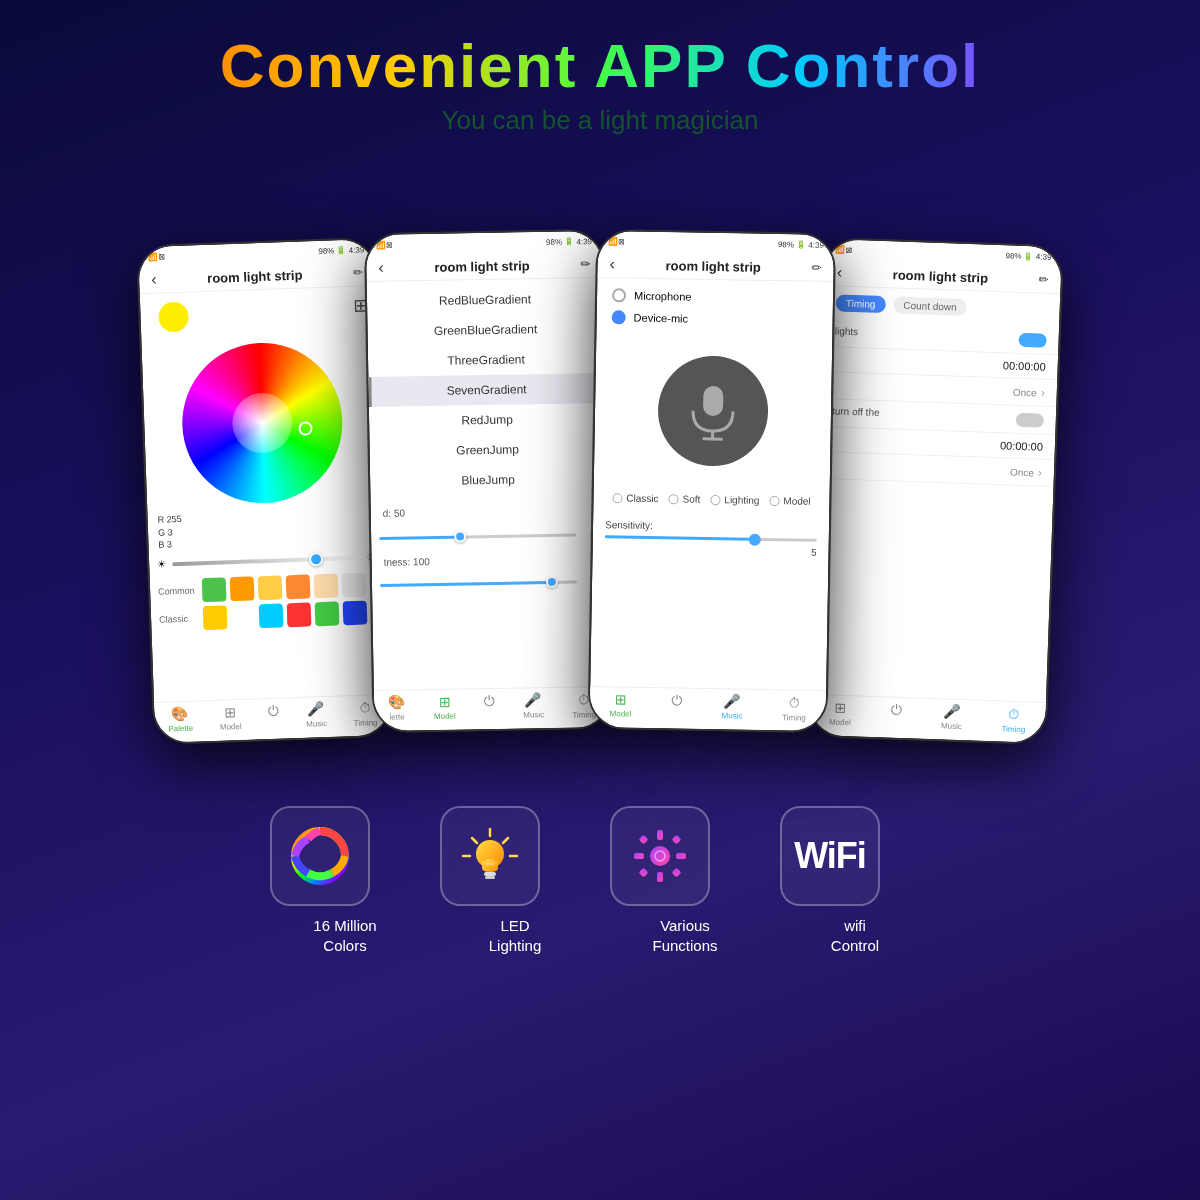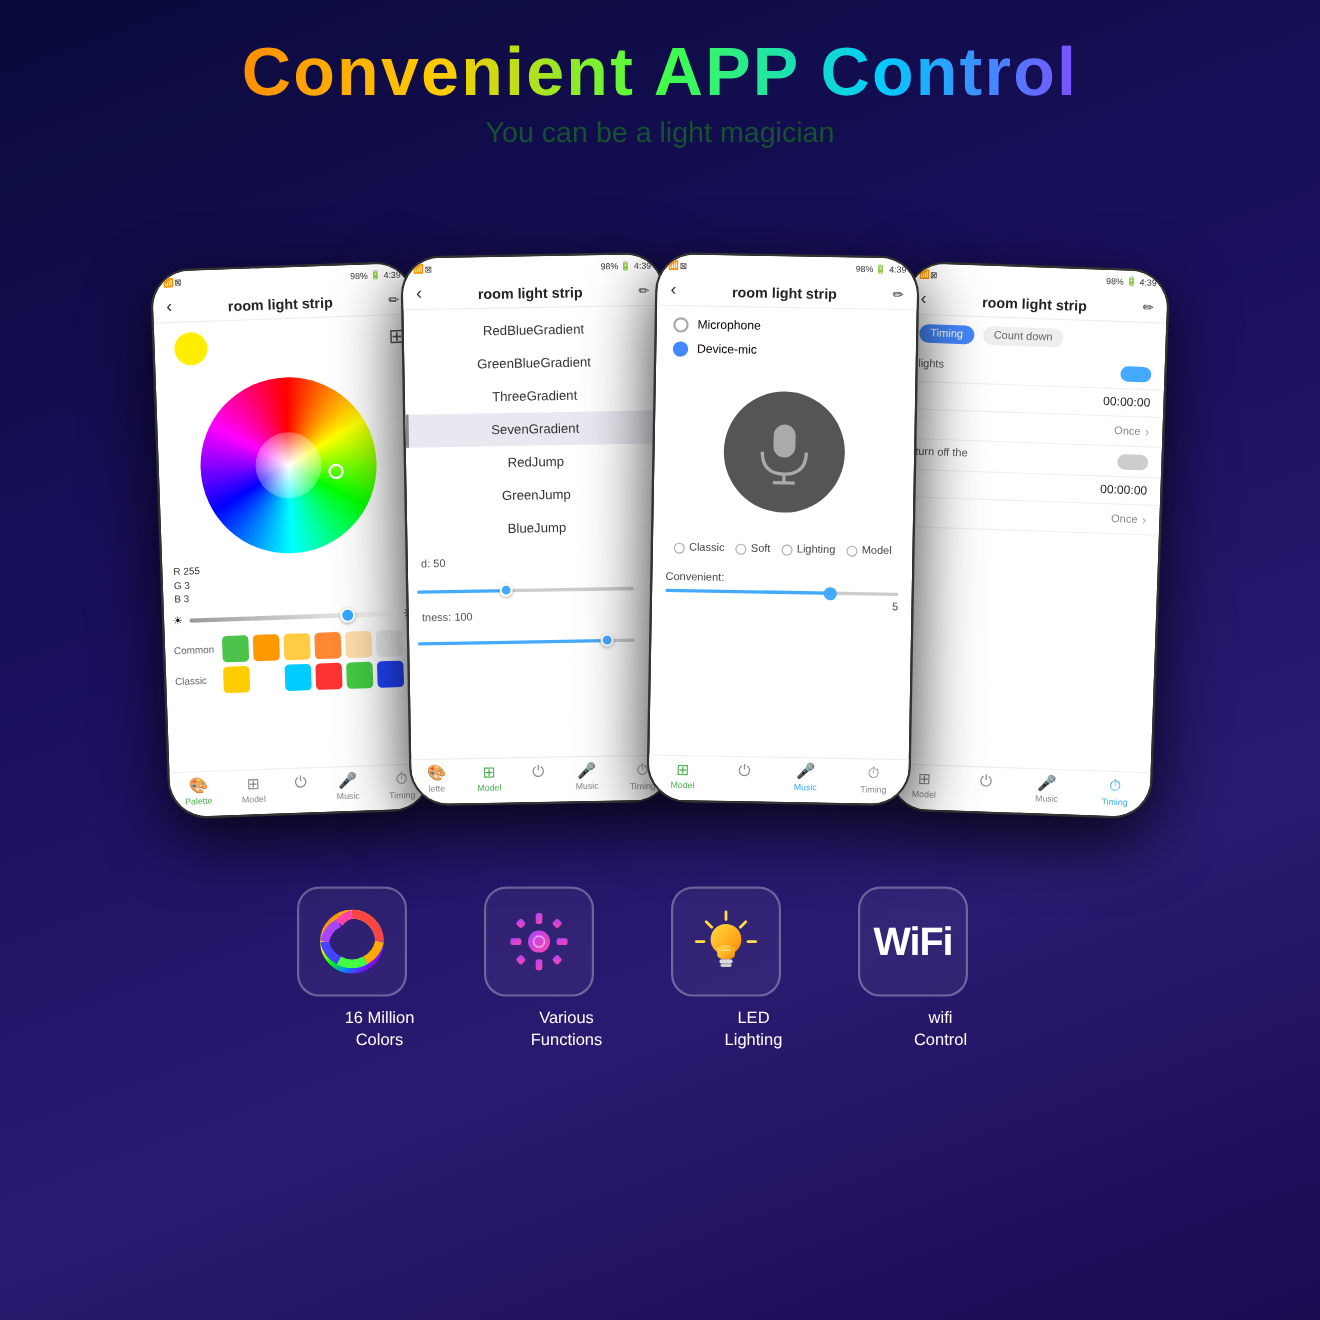--- a/index.html
+++ b/index.html
@@ -663,21 +663,21 @@
         <div class="sound-mode-item">
           <div class="sound-circle"></div>
           <span>Lighting</span>
         </div>
         <div class="sound-mode-item">
           <div class="sound-circle"></div>
           <span>Model</span>
         </div>
       </div>
       <div class="sensitivity-row">
-        <span>Convenient:</span>
+        <span>Sensitivity:</span>
         <div class="blue-slider">
           <div class="blue-thumb"></div>
         </div>
         <div style="text-align:right; font-size:10px;">5</div>
       </div>
       <div class="bottom-nav">
         <div class="nav-item active">
           <span class="nav-icon">⊞</span>
           <span>Model</span>
         </div>
@@ -804,20 +804,48 @@
       </svg>
     </div>
     <div class="feature-label">16 Million<br>Colors</div>
   </div>
 
 
   <div class="feature-item">
     <div class="feature-icon-box">
       <svg class="feature-svg" viewBox="0 0 60 60">
         <defs>
+          <linearGradient id="bulbGrad" x1="0%" y1="0%" x2="100%" y2="100%">
+            <stop offset="0%" stop-color="#ffdd44"></stop>
+            <stop offset="100%" stop-color="#ff8800"></stop>
+          </linearGradient>
+        </defs>
+
+        <line x1="30" y1="3" x2="30" y2="10" stroke="#ffdd44" stroke-width="2.5" stroke-linecap="round"></line>
+        <line x1="48" y1="12" x2="43" y2="17" stroke="#ffdd44" stroke-width="2.5" stroke-linecap="round"></line>
+        <line x1="57" y1="30" x2="50" y2="30" stroke="#ffdd44" stroke-width="2.5" stroke-linecap="round"></line>
+        <line x1="12" y1="12" x2="17" y2="17" stroke="#ffdd44" stroke-width="2.5" stroke-linecap="round"></line>
+        <line x1="3" y1="30" x2="10" y2="30" stroke="#ffdd44" stroke-width="2.5" stroke-linecap="round"></line>
+
+        <circle cx="30" cy="28" r="14" fill="url(#bulbGrad)"></circle>
+        <path d="M22 35 L22 42 Q22 46 30 46 Q38 46 38 42 L38 35 Z" fill="url(#bulbGrad)"></path>
+        <rect x="24" y="46" width="12" height="4" rx="2" fill="#ddd"></rect>
+        <rect x="25" y="50" width="10" height="3" rx="1.5" fill="#ccc"></rect>
+
+        <line x1="26" y1="34" x2="34" y2="34" stroke="#fff" stroke-width="1" opacity="0.6"></line>
+        <line x1="26" y1="38" x2="34" y2="38" stroke="#fff" stroke-width="1" opacity="0.6"></line>
+      </svg>
+    </div>
+    <div class="feature-label">LED<br>Lighting</div>
+  </div>
+
+  <div class="feature-item">
+    <div class="feature-icon-box">
+      <svg class="feature-svg" viewBox="0 0 60 60">
+        <defs>
           <linearGradient id="gearGrad" x1="0%" y1="0%" x2="100%" y2="100%">
             <stop offset="0%" stop-color="#aa44ff"></stop>
             <stop offset="100%" stop-color="#ff44aa"></stop>
           </linearGradient>
         </defs>
         <path d="M30 20 A10 10 0 0 1 40 30 A10 10 0 0 1 30 40 A10 10 0 0 1 20 30 A10 10 0 0 1 30 20 Z" fill="url(#gearGrad)"></path>
 
         <g fill="url(#gearGrad)">
           <rect x="27" y="4" width="6" height="10" rx="2"></rect>
           <rect x="27" y="46" width="6" height="10" rx="2"></rect>
@@ -830,47 +858,19 @@
         </g>
 
         <circle cx="30" cy="30" r="5" fill="none" stroke="#fff" stroke-width="1.5" opacity="0.5"></circle>
       </svg>
     </div>
     <div class="feature-label">Various<br>Functions</div>
   </div>
 
   <div class="feature-item">
     <div class="feature-icon-box">
-      <svg class="feature-svg" viewBox="0 0 60 60">
-        <defs>
-          <linearGradient id="bulbGrad" x1="0%" y1="0%" x2="100%" y2="100%">
-            <stop offset="0%" stop-color="#ffdd44"></stop>
-            <stop offset="100%" stop-color="#ff8800"></stop>
-          </linearGradient>
-        </defs>
-
-        <line x1="30" y1="3" x2="30" y2="10" stroke="#ffdd44" stroke-width="2.5" stroke-linecap="round"></line>
-        <line x1="48" y1="12" x2="43" y2="17" stroke="#ffdd44" stroke-width="2.5" stroke-linecap="round"></line>
-        <line x1="57" y1="30" x2="50" y2="30" stroke="#ffdd44" stroke-width="2.5" stroke-linecap="round"></line>
-        <line x1="12" y1="12" x2="17" y2="17" stroke="#ffdd44" stroke-width="2.5" stroke-linecap="round"></line>
-        <line x1="3" y1="30" x2="10" y2="30" stroke="#ffdd44" stroke-width="2.5" stroke-linecap="round"></line>
-
-        <circle cx="30" cy="28" r="14" fill="url(#bulbGrad)"></circle>
-        <path d="M22 35 L22 42 Q22 46 30 46 Q38 46 38 42 L38 35 Z" fill="url(#bulbGrad)"></path>
-        <rect x="24" y="46" width="12" height="4" rx="2" fill="#ddd"></rect>
-        <rect x="25" y="50" width="10" height="3" rx="1.5" fill="#ccc"></rect>
-
-        <line x1="26" y1="34" x2="34" y2="34" stroke="#fff" stroke-width="1" opacity="0.6"></line>
-        <line x1="26" y1="38" x2="34" y2="38" stroke="#fff" stroke-width="1" opacity="0.6"></line>
-      </svg>
-    </div>
-    <div class="feature-label">LED<br>Lighting</div>
-  </div>
-
-  <div class="feature-item">
-    <div class="feature-icon-box">
       <div style="color:#fff; font-size:36px; font-weight:900; letter-spacing:-1px;">WiFi</div>
     </div>
     <div class="feature-label">wifi<br>Control</div>
   </div>
 
 
 </div>
 
 </body></html>

